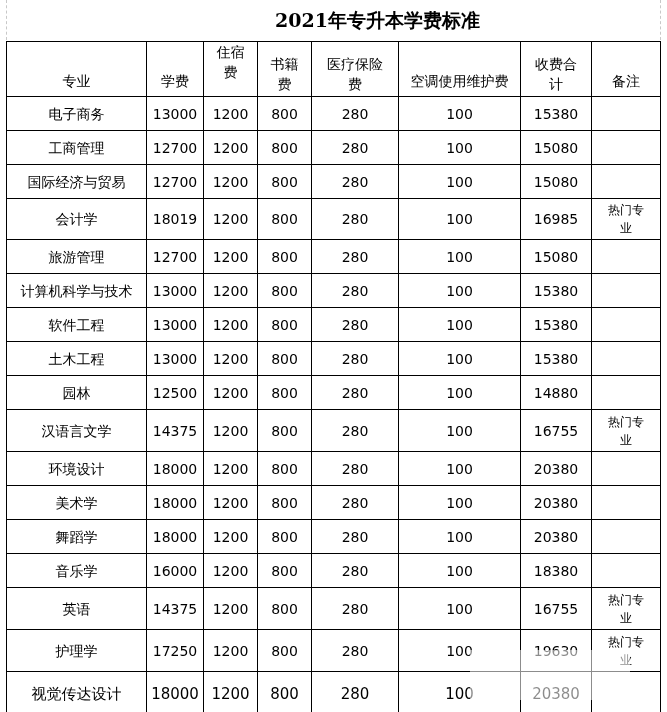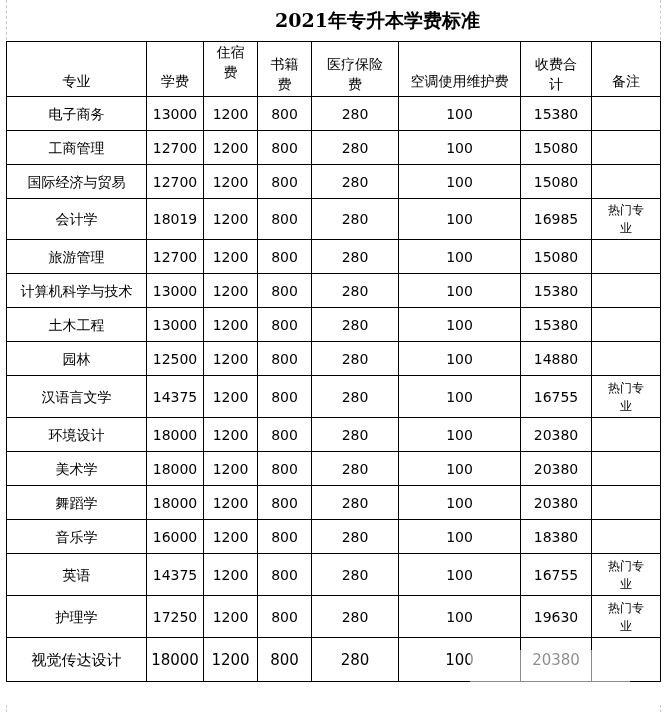--- a/index.html
+++ b/index.html
@@ -108,20 +108,30 @@
         <td>计算机科学与技术</td>
         <td>13000</td>
         <td>1200</td>
         <td>800</td>
         <td>280</td>
         <td>100</td>
         <td>15380</td>
         <td class="remark" style="padding: 0px 12px;"></td>
       </tr>
       <tr style="height: 34px;">
+        <td>软件工程</td>
+        <td>13000</td>
+        <td>1200</td>
+        <td>800</td>
+        <td>280</td>
+        <td>100</td>
+        <td>15380</td>
+        <td class="remark" style="padding: 0px 12px;"></td>
+      </tr>
+      <tr style="height: 34px;">
         <td>土木工程</td>
         <td>13000</td>
         <td>1200</td>
         <td>800</td>
         <td>280</td>
         <td>100</td>
         <td>15380</td>
         <td class="remark" style="padding: 0px 12px;"></td>
       </tr>
       <tr style="height: 34px;">

